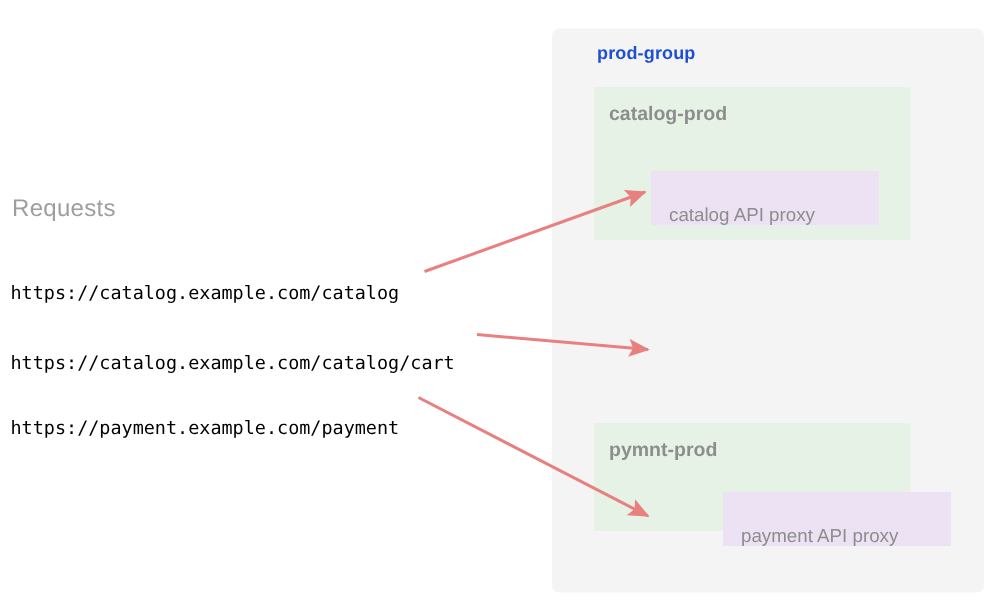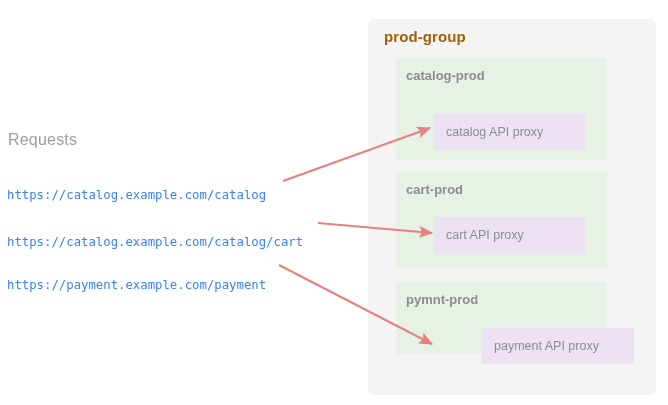--- a/index.html
+++ b/index.html
@@ -33,21 +33,21 @@
     font-weight: 400;
     color: #9e9e9e;
     letter-spacing: 0.2px;
     white-space: nowrap;
   }
   .request-url {
     position: absolute;
     left: 7px;
     font-family: "DejaVu Sans Mono", "Liberation Mono", monospace;
     font-size: 12.3px;
-    color: #3b82f6;
+    color: #000000;
     white-space: nowrap;
     letter-spacing: 0px;
   }
   #request-url-0 { top: 174px; }
   #request-url-1 { top: 221px; }
   #request-url-2 { top: 264px; }
 
   
   #arrows-layer {
     position: absolute;
@@ -63,25 +63,25 @@
     position: absolute;
     left: 368px;
     top: 19px;
     width: 288px;
     height: 376px;
     background: #f4f4f4;
     border-radius: 5px;
   }
   #prod-group-title {
     position: absolute;
-    left: 16px;
+    left: 30px;
     top: 9px;
-    font-size: 15px;
+    font-size: 12px;
     font-weight: bold;
-    color: #a16207;
+    color: #1d4ed8;
     letter-spacing: 0.1px;
     white-space: nowrap;
   }
 
   .env-box {
     position: absolute;
     left: 28px;
     width: 211px;
     height: 102px;
     background: #e6f2e6;
@@ -100,21 +100,21 @@
     white-space: nowrap;
   }
 
   .proxy-box {
     position: absolute;
     left: 38px;
     width: 152px;
     height: 36px;
     background: #ece2f3;
     display: flex;
-    align-items: center;
+    align-items: flex-end;
   }
   #env-box-0 .proxy-box { top: 56px; }
   #env-box-1 .proxy-box { top: 45px; }
   #env-box-2 .proxy-box { top: 46px; margin-left: 48px; }
 
   .proxy-label {
     margin-left: 12px;
     font-size: 12.5px;
     font-weight: 400;
     color: #8d8d8d;
@@ -137,26 +137,20 @@
 <div id="prod-group-panel">
   <div id="prod-group-title">prod-group</div>
 
   <div class="env-box" id="env-box-0">
     <div class="env-title">catalog-prod</div>
     <div class="proxy-box">
       <span class="proxy-label">catalog API proxy</span>
     </div>
   </div>
 
-  <div class="env-box" id="env-box-1">
-    <div class="env-title">cart-prod</div>
-    <div class="proxy-box">
-      <span class="proxy-label">cart API proxy</span>
-    </div>
-  </div>
 
   <div class="env-box" id="env-box-2">
     <div class="env-title">pymnt-prod</div>
     <div class="proxy-box">
       <span class="proxy-label">payment API proxy</span>
     </div>
   </div>
 </div>
 
 <svg id="arrows-layer" width="668" height="405" viewBox="0 0 668 405" xmlns="http://www.w3.org/2000/svg">

